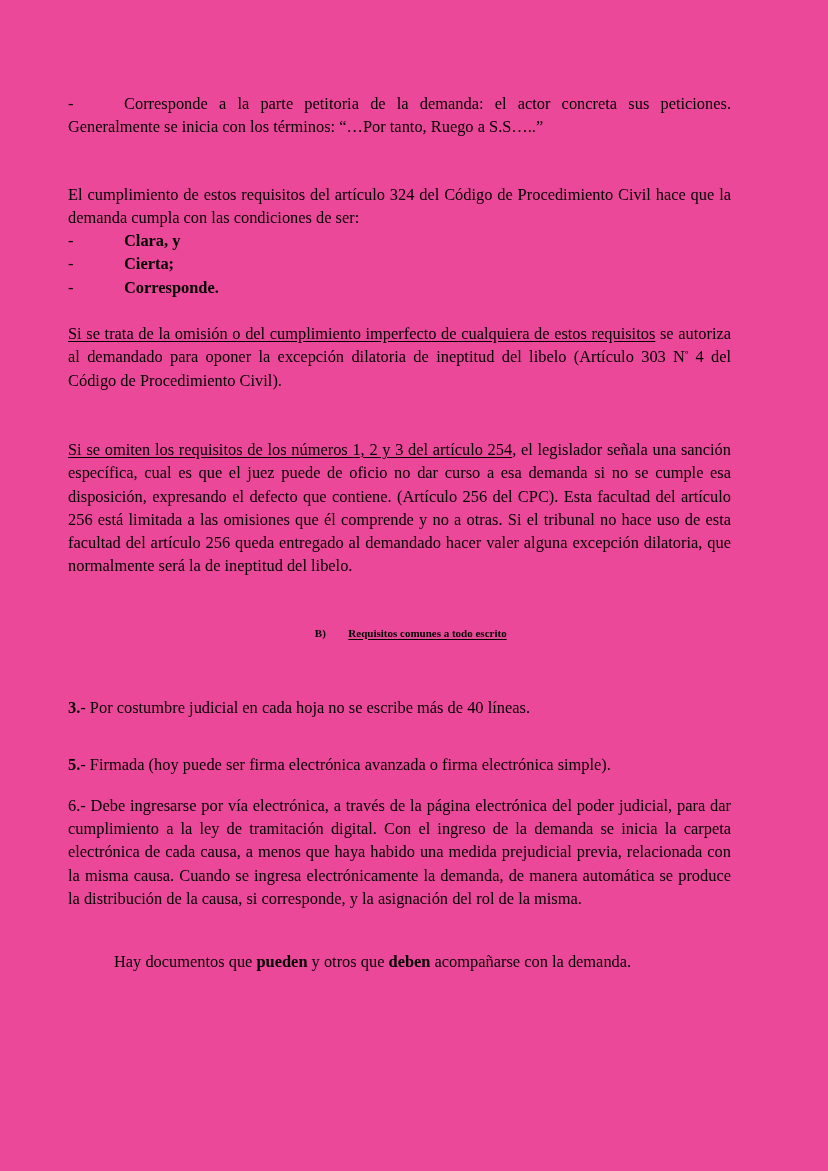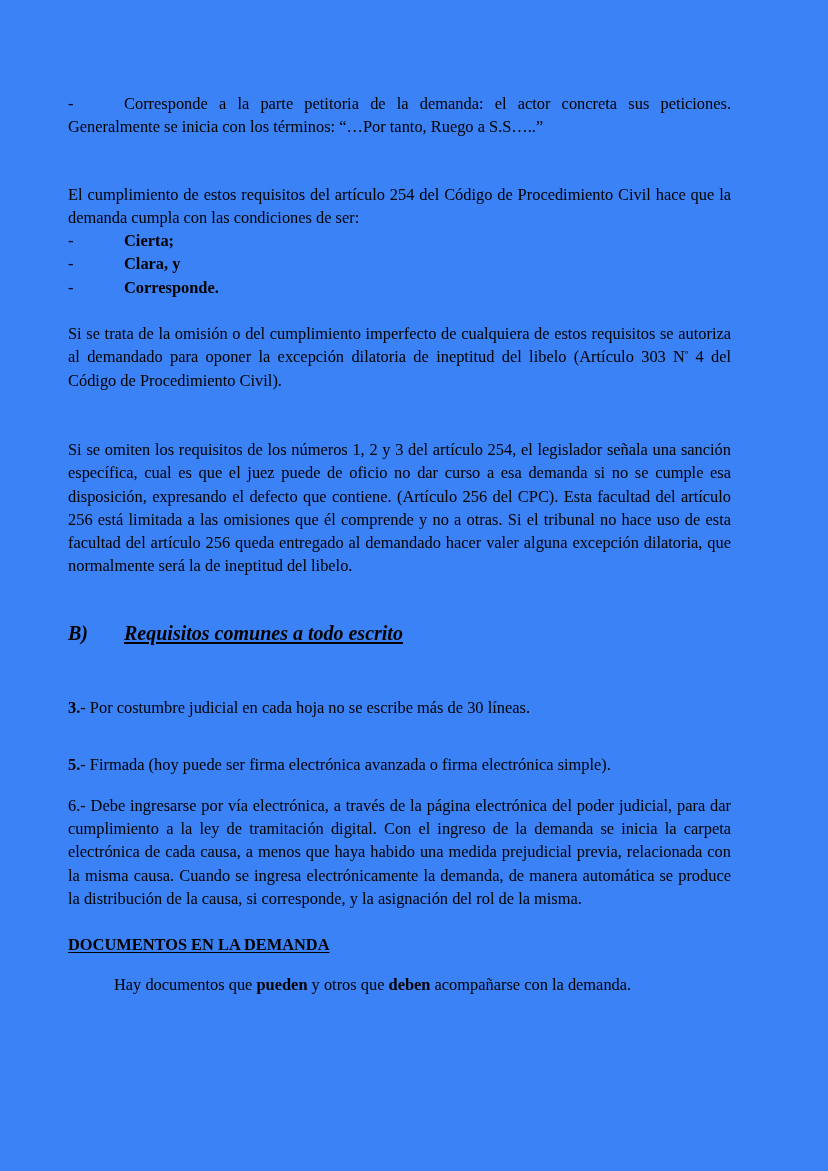--- a/index.html
+++ b/index.html
@@ -14,21 +14,21 @@
     position: relative;
     font-family: "Liberation Serif", "DejaVu Serif", serif;
     color: #000000;
     overflow: hidden;
   }
   .page {
     position: absolute;
     left: 0; top: 0;
     width: 828px;
     height: 1171px;
-    background: #3b82f6;
+    background: #ec4899;
     box-sizing: border-box;
     padding: 92px 97px 40px 68px;
   }
   .doc-body {
     width: 663px;
   }
   p {
     margin: 0;
     font-size: 16.4px;
     line-height: 23.3px;
@@ -44,36 +44,35 @@
     display: block;
     font-size: 16.4px;
     line-height: 23.3px;
     text-align: left;
   }
   .bullet-dash {
     display: inline-block;
     width: 56px;
   }
   .b { font-weight: bold; }
-  .u { text-underline-offset: 2px; }
+  .u { text-decoration: underline; text-underline-offset: 2px; }
   .bu { font-weight: bold; text-decoration: underline; text-underline-offset: 2px; }
 
   .first-para {
     text-indent: 0;
   }
   .first-para .lead-dash {
     display: inline-block;
     width: 56px;
   }
 
   .heading-row {
-    font-size: 20px;
+    font-size: 11px;
     line-height: 23.3px;
-    text-align: left;
-    font-style: italic;
+    text-align: center;
   }
   .heading-letter {
     display: inline-block;
     width: 56px;
     font-weight: bold;
   }
   .indent-para {
     text-indent: 46px;
   }
   sup {
@@ -86,24 +85,24 @@
 </head>
 <body>
 
 <div class="page">
   <div class="doc-body">
 
     <p class="first-para"><span class="lead-dash">-</span><span>Corresponde a la parte petitoria de la demanda: el actor concreta sus peticiones. Generalmente se inicia con los términos: “…Por tanto, Ruego a S.S…..”</span></p>
 
     <div class="gap-xl"></div>
 
-    <p>El cumplimiento de estos requisitos del artículo 254 del Código de Procedimiento Civil hace que la demanda cumpla con las condiciones de ser:</p>
+    <p>El cumplimiento de estos requisitos del artículo 324 del Código de Procedimiento Civil hace que la demanda cumpla con las condiciones de ser:</p>
 
+    <div class="bullet-row"><span class="bullet-dash">-</span><span class="b">Clara, y</span></div>
     <div class="bullet-row"><span class="bullet-dash">-</span><span class="b">Cierta;</span></div>
-    <div class="bullet-row"><span class="bullet-dash">-</span><span class="b">Clara, y</span></div>
     <div class="bullet-row"><span class="bullet-dash">-</span><span class="b">Corresponde.</span></div>
 
     <div class="gap-lg"></div>
 
     <p><span class="u">Si se trata de la omisión o del cumplimiento imperfecto de cualquiera de estos requisitos</span><span> se autoriza al demandado para oponer la excepción dilatoria de ineptitud del libelo (Artículo 303 N</span><sup>º</sup><span> 4 del Código de Procedimiento Civil).</span></p>
 
     <div class="gap-lg"></div>
 
 
     <div class="gap-lg"></div>
@@ -115,35 +114,34 @@
     <div class="heading-row"><span class="heading-letter">B)</span><span class="bu">Requisitos comunes a todo escrito</span></div>
 
     <div class="gap-md"></div>
 
 
     <div class="gap-md"></div>
 
 
     <div class="gap-md"></div>
 
-    <p><span class="num">3.</span><span>- Por costumbre judicial en cada hoja no se escribe más de 30 líneas.</span></p>
+    <p><span class="num">3.</span><span>- Por costumbre judicial en cada hoja no se escribe más de 40 líneas.</span></p>
 
     <div class="gap-md"></div>
 
 
     <div class="gap-md"></div>
 
     <p><span class="num">5.</span><span>- Firmada (hoy puede ser firma electrónica avanzada o firma electrónica simple).</span></p>
 
     <div class="gap-md"></div>
 
     <p><span>6.</span><span>- Debe ingresarse por vía electrónica, a través de la página electrónica del poder judicial, para dar cumplimiento a la ley de tramitación digital. Con el ingreso de la demanda se inicia la carpeta electrónica de cada causa, a menos que haya habido una medida prejudicial previa, relacionada con la misma causa. Cuando se ingresa electrónicamente la demanda, de manera automática se produce la distribución de la causa, si corresponde, y la asignación del rol de la misma.</span></p>
 
     <div class="gap-lg"></div>
 
-    <p><span class="bu">DOCUMENTOS EN LA DEMANDA</span></p>
 
     <div class="gap-md"></div>
 
     <p class="indent-para"><span>Hay documentos que </span><span class="b">pueden</span><span> y otros que </span><span class="b">deben</span><span> acompañarse con la demanda.</span></p>
 
   </div>
 </div>
 
 </body></html>

